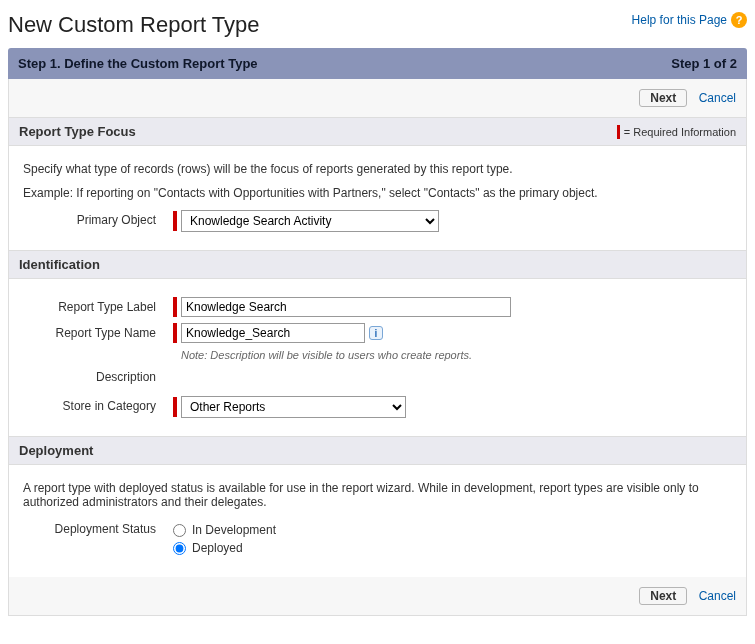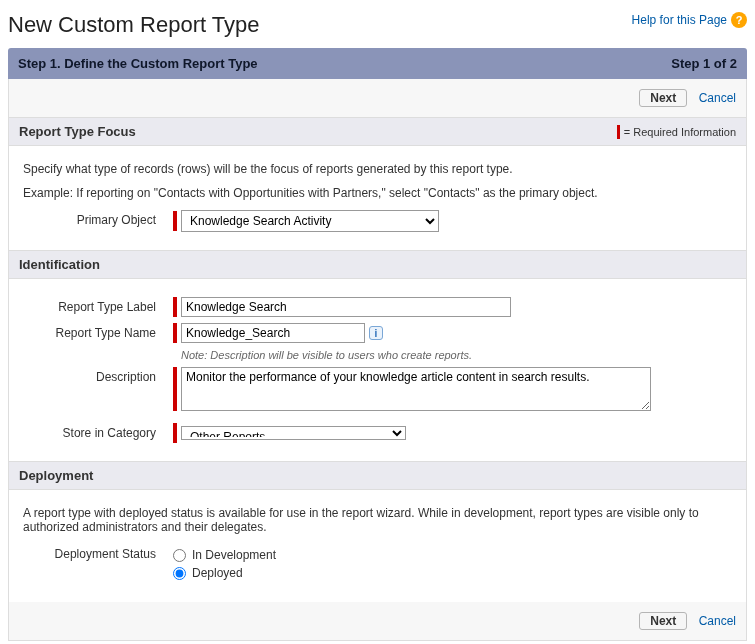--- a/index.html
+++ b/index.html
@@ -144,21 +144,21 @@
   select, input[type=text], textarea {
     font-family: Arial, Helvetica, sans-serif;
     font-size: 12px;
     padding: 2px 4px;
     border: 1px solid #999;
     background: #fff;
   }
   select.primary { width: 258px; height: 22px; }
   input.label-input { width: 330px; height: 20px; }
   input.name-input { width: 184px; height: 20px; }
-  select.category { width: 225px; height: 14px; }
+  select.category { width: 225px; height: 22px; }
   textarea.desc {
     width: 470px;
     height: 44px;
     resize: both;
   }
   .note {
     font-style: italic;
     color: #666;
     font-size: 11px;
     margin: 4px 0 6px 158px;
@@ -248,24 +248,20 @@
       <div class="form-label">Report Type Name</div>
       <div class="form-field">
         <span class="req-mark"></span>
         <input type="text" class="name-input" value="Knowledge_Search" style="">
         <span class="info-icon">i</span>
       </div>
     </div>
     <div class="note">Note: Description will be visible to users who create reports.</div>
     <div class="form-row">
       <div class="form-label">Description</div>
-      <div class="form-field">
-        <span class="req-mark tall"></span>
-        <textarea class="desc" style="">Monitor the performance of your knowledge article content in search results.</textarea>
-      </div>
     </div>
     <div class="form-row" style="margin-top:12px;">
       <div class="form-label">Store in Category</div>
       <div class="form-field">
         <span class="req-mark"></span>
         <select class="category">
           <option>Other Reports</option>
         </select>
       </div>
     </div>

